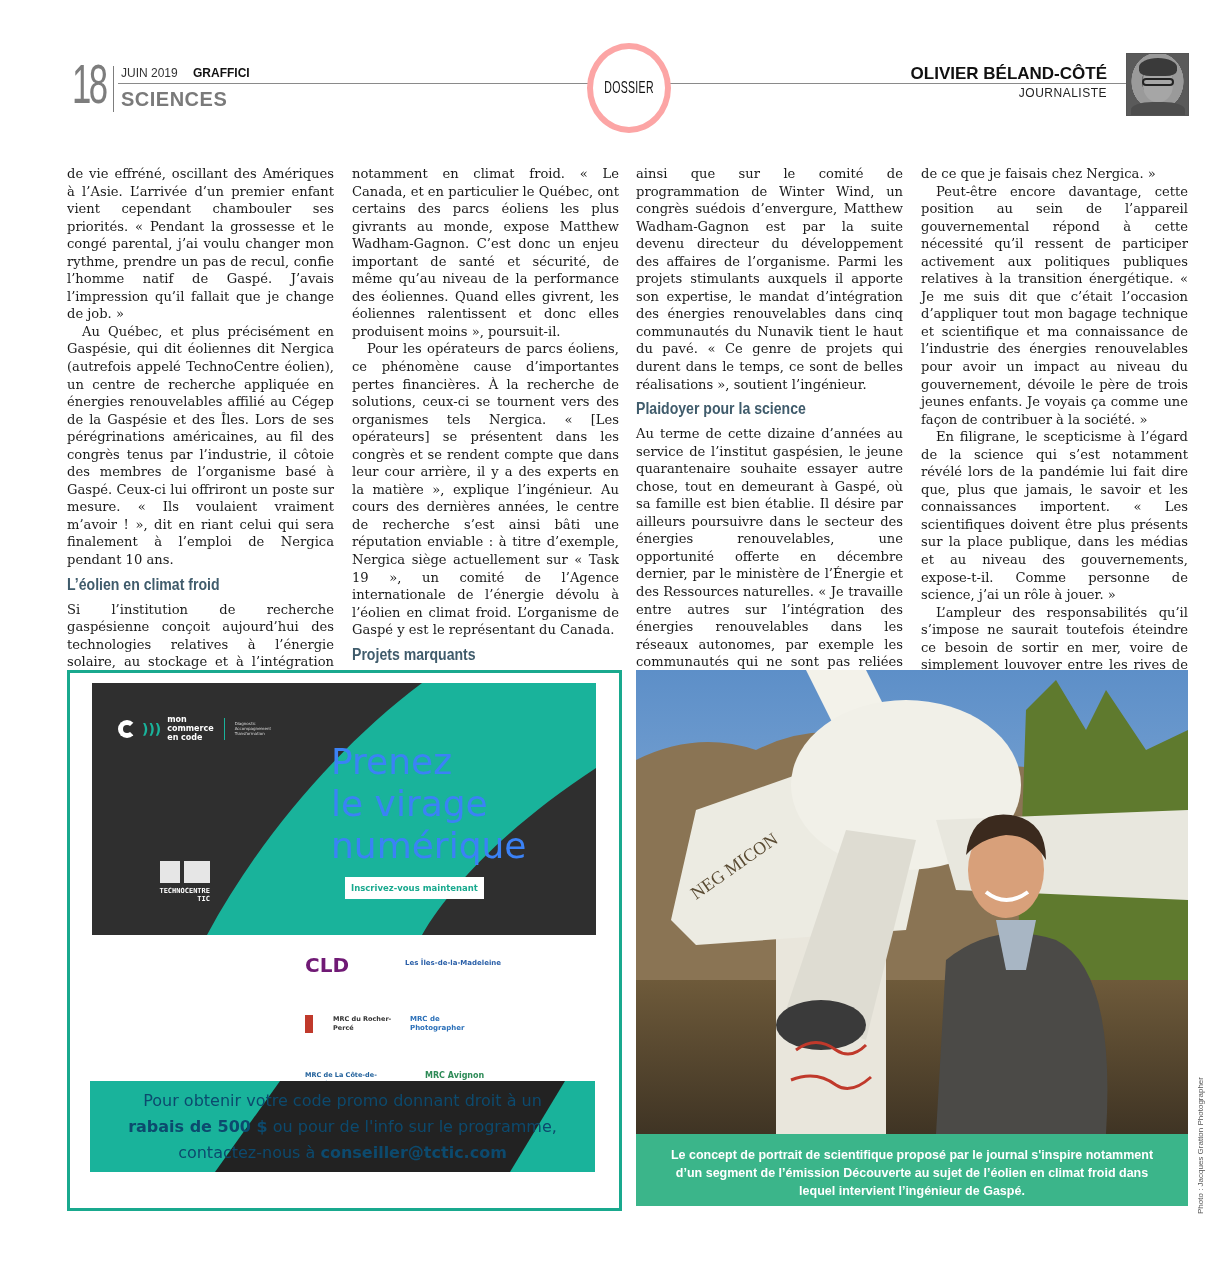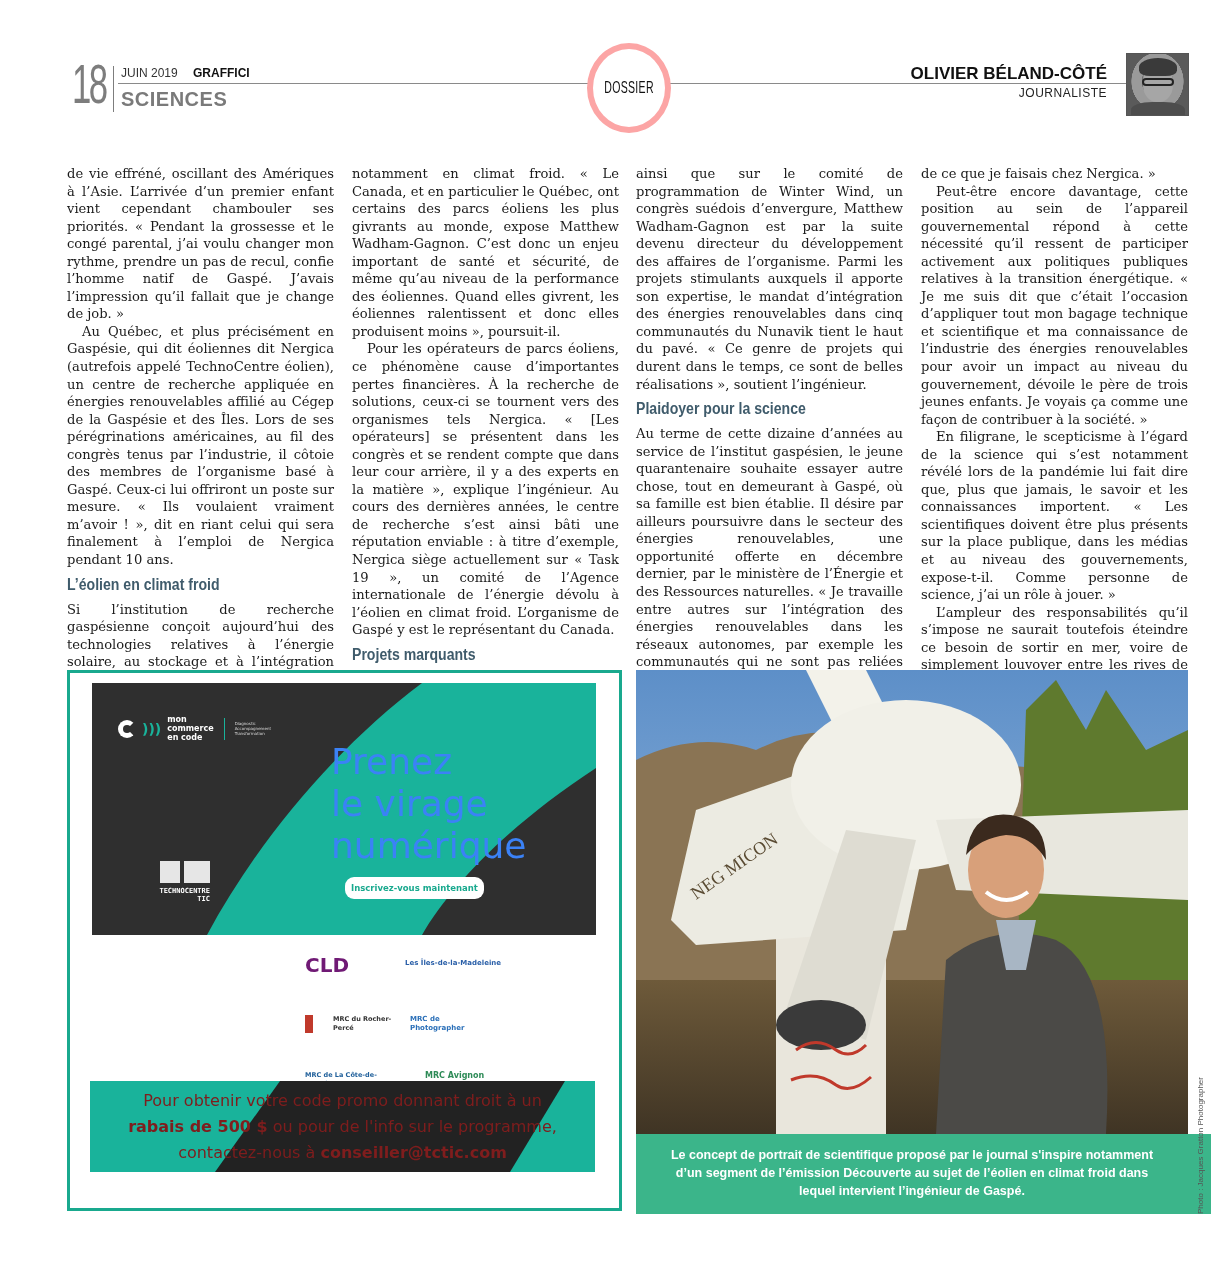--- a/index.html
+++ b/index.html
@@ -37,36 +37,36 @@
   .ad { left:67px; top:670px; width:555px; height:541px; border:3px solid #19a98e; box-sizing:border-box; background:#fff; }
   .ad-banner { position:absolute; left:22px; top:10px; width:504px; height:252px; overflow:hidden; background:#2f2f2f; }
   .ad-banner svg.bg { position:absolute; left:0; top:0; }
   .mcl-logo { position:absolute; left:26px; top:32px; display:flex; align-items:center; gap:6px; }
   .mcl-c { width:18px; height:18px; border:5px solid #fff; border-right-color:transparent; border-radius:50%; box-sizing:border-box; }
   .mcl-waves { color:#19b39b; font-size:14px; font-family:"DejaVu Sans", sans-serif; font-weight:700; }
   .mcl-text { color:#fff; font-family:"DejaVu Sans", sans-serif; font-size:8px; line-height:9px; font-weight:700; }
   .mcl-sep { width:1px; height:22px; background:#19b39b; margin:0 4px; }
   .mcl-sub { color:#ddd; font-family:"DejaVu Sans", sans-serif; font-size:4px; line-height:5px; }
   .ad-headline { position:absolute; left:239px; top:30px; color:#3b82f6; font-family:"DejaVu Sans", sans-serif; font-size:36px; line-height:42px; font-weight:400;margin-top:28px; }
-  .ad-cta { position:absolute; left:253px; top:194px; background:#fff; color:#19a98e; font-family:"DejaVu Sans", sans-serif; font-size:8.5px; font-weight:700; padding:6px 6px; border-radius:9px; }
+  .ad-cta { position:absolute; left:253px; top:194px; background:#fff; color:#19a98e; font-family:"DejaVu Sans", sans-serif; font-size:8.5px; font-weight:700; padding:6px 6px; border-radius:0; }
   .tc-logo { position:absolute; left:18px; top:178px; width:100px; color:#fff; font-family:"DejaVu Sans Mono", monospace; font-size:7px; font-weight:700; text-align:right; line-height:8px; }
   .tc-mark { display:block; margin:0 0 4px 50px; width:50px; height:22px; background:linear-gradient(90deg,#e6e6e6 0 40%, transparent 40% 48%, #e6e6e6 48% 100%); }
   .sadc { position:absolute; left:55px; top:263px; width:130px; height:142px; }
   .sadc-title { position:absolute; right:6px; top:8px; color:#fff; font-family:"Liberation Sans", sans-serif; font-size:18px; }
   .sadc-sub { position:absolute; right:6px; top:36px; color:#e7f4d6; font-family:"DejaVu Sans", sans-serif; font-size:3.5px; line-height:5px; text-align:right; width:70px; }
   .partners { position:absolute; left:235px; top:270px; width:230px; }
   .partner { position:absolute; font-family:"DejaVu Sans", sans-serif; font-weight:700; color:#701a75; }
   .ad-footer { position:absolute; left:20px; top:408px; width:505px; height:91px; overflow:hidden; background:#19b39b; }
   .ad-footer svg { position:absolute; left:0; top:0; }
-  .ad-footer-text { position:absolute; left:0; top:7px; width:505px; text-align:center; color:#7f1d1d; font-family:"DejaVu Sans", sans-serif; font-size:16px; line-height:26px; }
+  .ad-footer-text { position:absolute; left:0; top:7px; width:505px; text-align:center; color:#0c4a6e; font-family:"DejaVu Sans", sans-serif; font-size:16px; line-height:26px; }
   .ad-footer-text b { font-weight:700; }
 
   
   .photo { left:636px; top:670px; width:552px; height:464px; overflow:hidden; background:#6b8fb5; }
-  .caption-box { left:636px; top:1134px; width:552px; height:80px; background:#3bb58a;padding-left:23px; }
+  .caption-box { left:636px; top:1134px; width:552px; height:72px; background:#3bb58a; }
   .caption-text { position:absolute; left:30px; top:12px; width:492px; text-align:center; color:#fff; font-family:"Liberation Sans", sans-serif; font-size:12.5px; font-weight:700; line-height:18px; }
   .credit { left:1196px; top:1214px; transform:rotate(-90deg); transform-origin:left top; font-family:"Liberation Sans", sans-serif; font-size:8px; color:#555; white-space:nowrap; }
 </style>
 </head>
 <body>
 
 <div class="abs page-num">18</div>
 <div class="abs num-sep"></div>
 <div class="abs date">JUIN 2019</div>
 <div class="abs pub">GRAFFICI</div>

